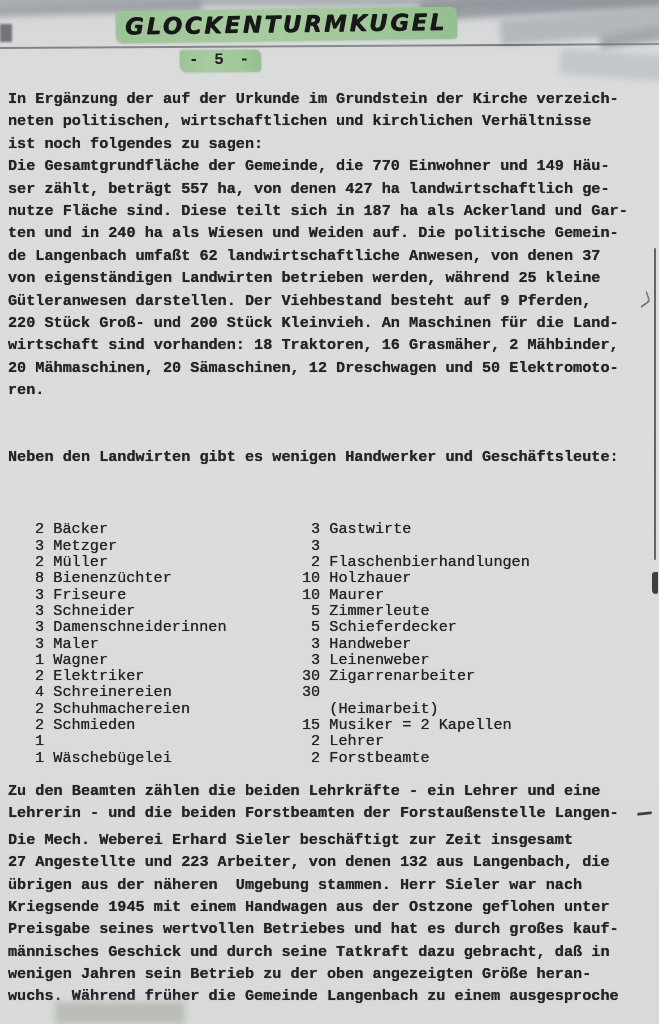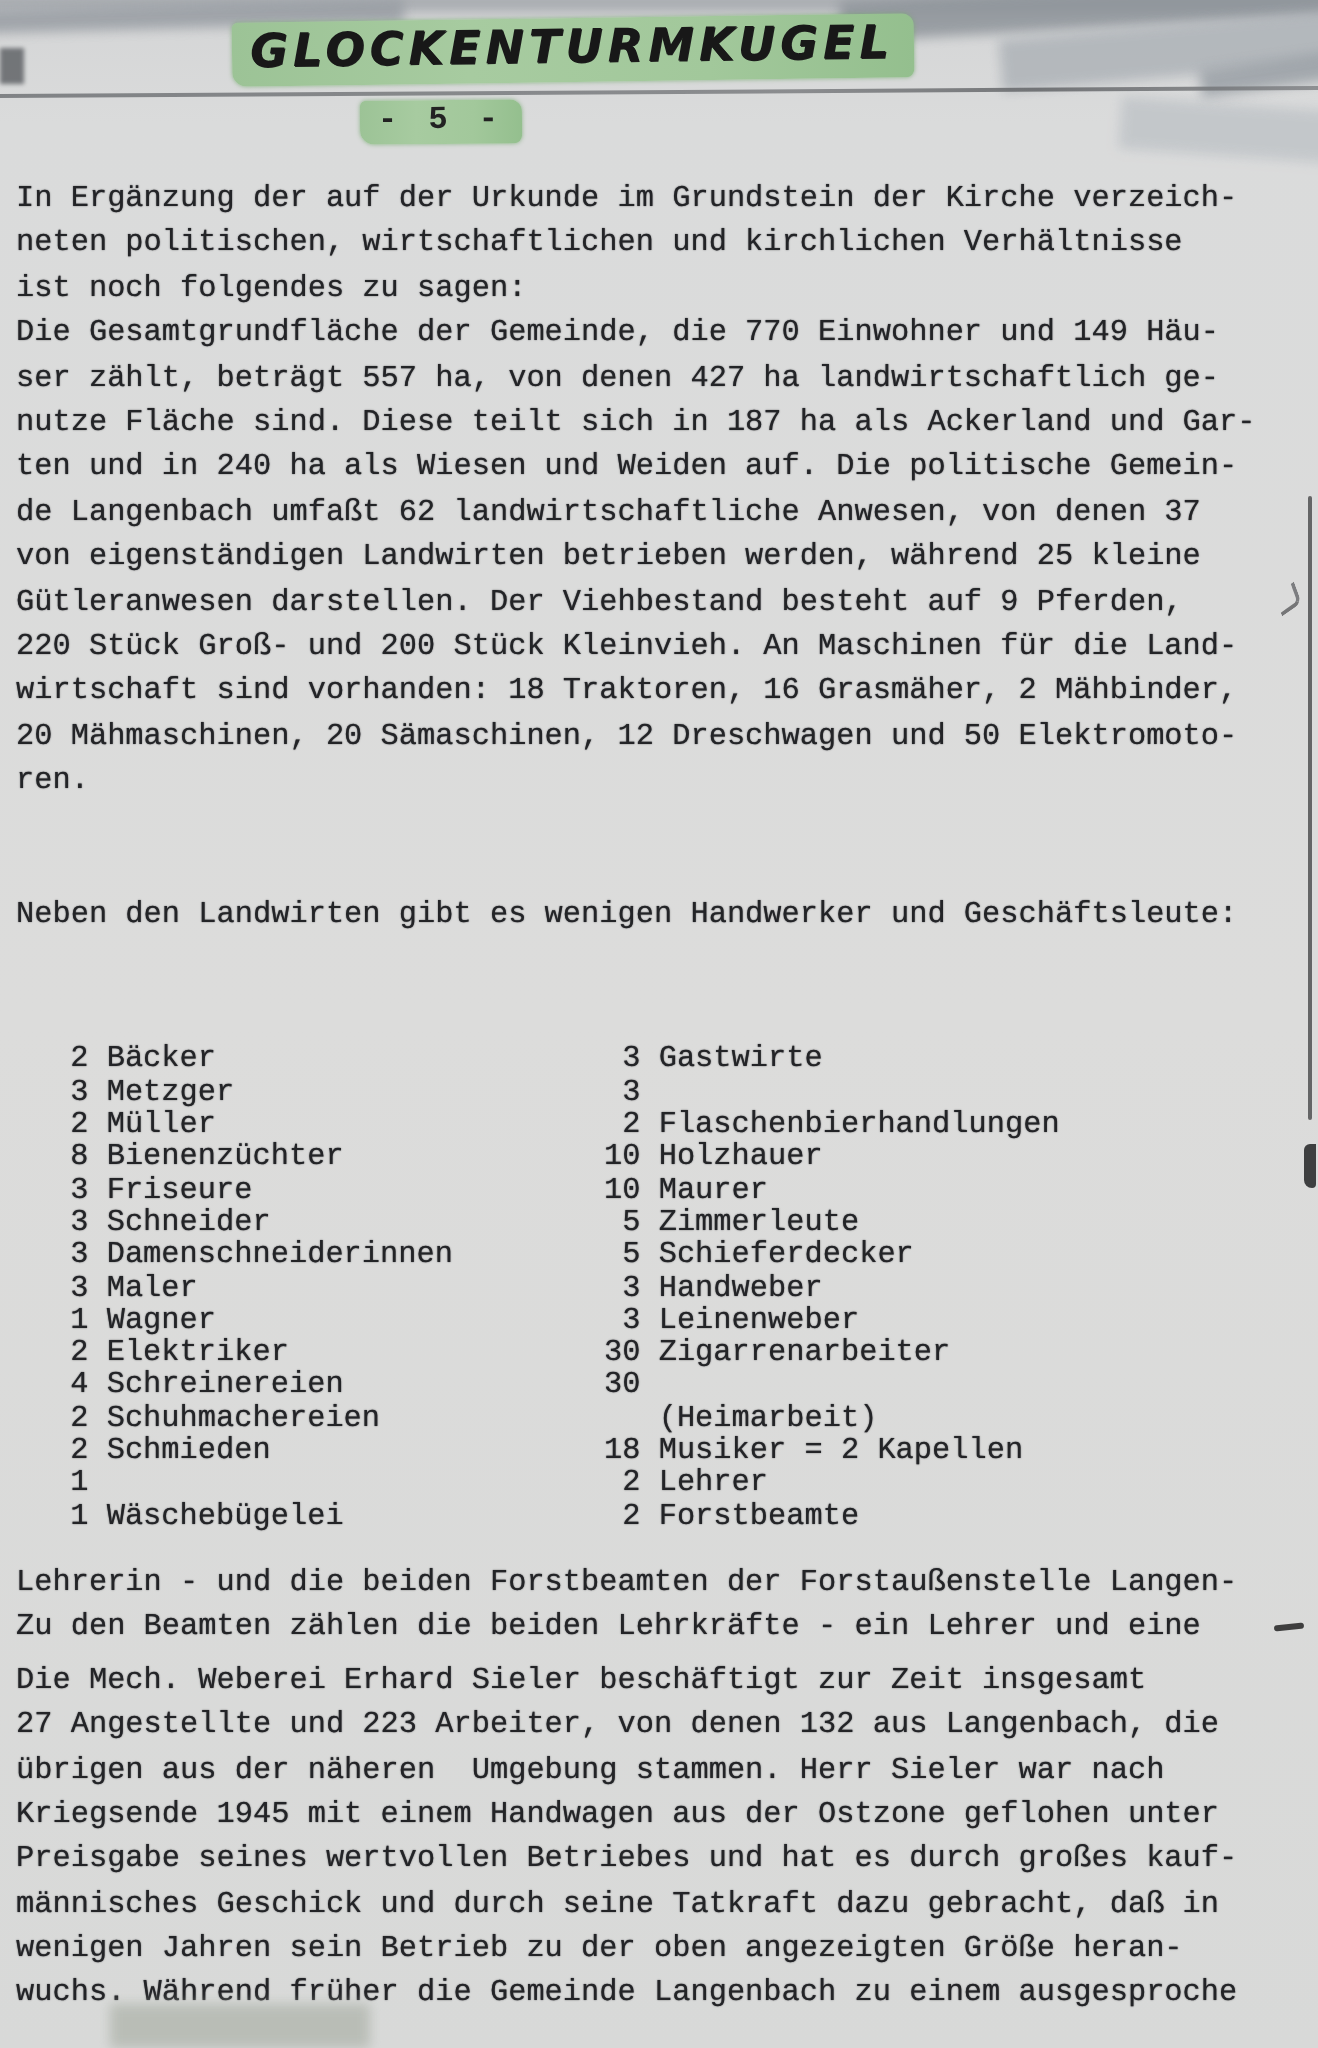--- a/index.html
+++ b/index.html
@@ -27,21 +27,21 @@
     text-shadow:0.5px 0.5px 0 #1c1c1c;
   }
   .pagenum-wrap{position:absolute;left:180px;top:50px;transform:rotate(-0.5deg);}
   .pagenum-hl{padding:1px 9px 3px 9px;}
   .pagenum-text{font-size:16px;font-weight:700;letter-spacing:3px;color:#222;}
   .textcol{
     position:absolute;left:8px;top:88px;width:648px;
     color:#232427;font-size:15.2px;
     text-shadow:0 0 0.7px rgba(35,35,40,.85);
   }
-  .para{white-space:pre;line-height:22.4px;}
+  .para{white-space:pre;line-height:22.4px;font-weight:bold;}
   .para div{height:22.4px;}
   .trades{margin-top:8px;margin-bottom:14px;}
   .trow{display:flex;line-height:16.3px;height:16.3px;white-space:pre;}
   .cell-l{width:294px;display:flex;padding-left:18px;box-sizing:border-box;}
   .cell-r{display:flex;}
   .tnum{display:inline-block;width:2ch;text-align:right;}
   .tlbl{margin-left:1ch;}
   .officials{margin-top:2px;}
   .weberei{margin-top:4px;}
   .vline-right{position:absolute;left:654px;top:248px;width:2px;height:312px;
@@ -127,33 +127,33 @@
     <div class="trow">
       <span class="cell-l"><span class="tnum">4</span><span class="tlbl">Schreinereien</span></span>
       <span class="cell-r"><span class="tnum">30</span></span>
     </div>
     <div class="trow">
       <span class="cell-l"><span class="tnum">2</span><span class="tlbl">Schuhmachereien</span></span>
       <span class="cell-r"><span class="tnum"></span><span class="tlbl">(Heimarbeit)</span></span>
     </div>
     <div class="trow">
       <span class="cell-l"><span class="tnum">2</span><span class="tlbl">Schmieden</span></span>
-      <span class="cell-r"><span class="tnum">18</span><span class="tlbl">Musiker = 2 Kapellen</span></span>
+      <span class="cell-r"><span class="tnum">15</span><span class="tlbl">Musiker = 2 Kapellen</span></span>
     </div>
     <div class="trow">
       <span class="cell-l"><span class="tnum">1</span></span>
       <span class="cell-r"><span class="tnum">2</span><span class="tlbl">Lehrer</span></span>
     </div>
     <div class="trow">
       <span class="cell-l"><span class="tnum">1</span><span class="tlbl">Wäschebügelei</span></span>
       <span class="cell-r"><span class="tnum">2</span><span class="tlbl">Forstbeamte</span></span>
     </div>
   </div>
 
-  <div class="para officials"><div>Lehrerin - und die beiden Forstbeamten der Forstaußenstelle Langen-</div><div>Zu den Beamten zählen die beiden Lehrkräfte - ein Lehrer und eine</div></div>
+  <div class="para officials"><div>Zu den Beamten zählen die beiden Lehrkräfte - ein Lehrer und eine</div><div>Lehrerin - und die beiden Forstbeamten der Forstaußenstelle Langen-</div></div>
 
   <div class="para weberei"><div>Die Mech. Weberei Erhard Sieler beschäftigt zur Zeit insgesamt</div><div>27 Angestellte und 223 Arbeiter, von denen 132 aus Langenbach, die</div><div>übrigen aus der näheren  Umgebung stammen. Herr Sieler war nach</div><div>Kriegsende 1945 mit einem Handwagen aus der Ostzone geflohen unter</div><div>Preisgabe seines wertvollen Betriebes und hat es durch großes kauf-</div><div>männisches Geschick und durch seine Tatkraft dazu gebracht, daß in</div><div>wenigen Jahren sein Betrieb zu der oben angezeigten Größe heran-</div><div>wuchs. Während früher die Gemeinde Langenbach zu einem ausgesproche</div></div>
 
 </div>
 
 <div class="vline-right artifact"></div>
 <div class="tick-right artifact"></div>
 <div class="blob-right artifact"></div>
 <div class="dash-right artifact"></div>
 <div class="artifact smudge" style="left:55px;top:1002px;width:130px;height:22px;background:#b4b9b1;"></div>

